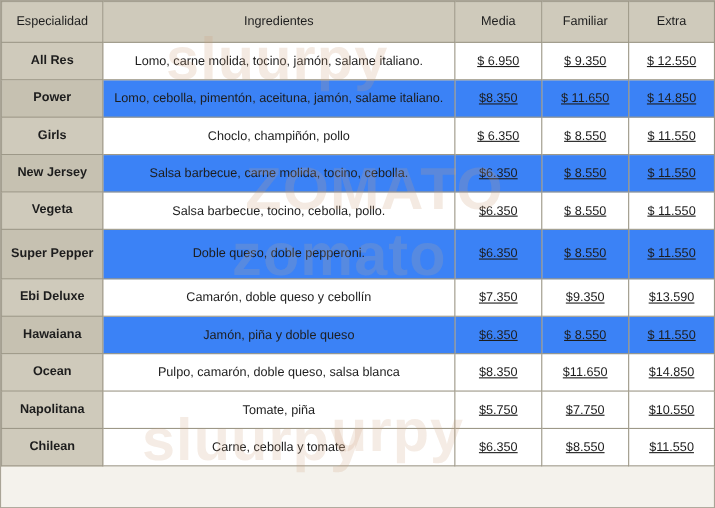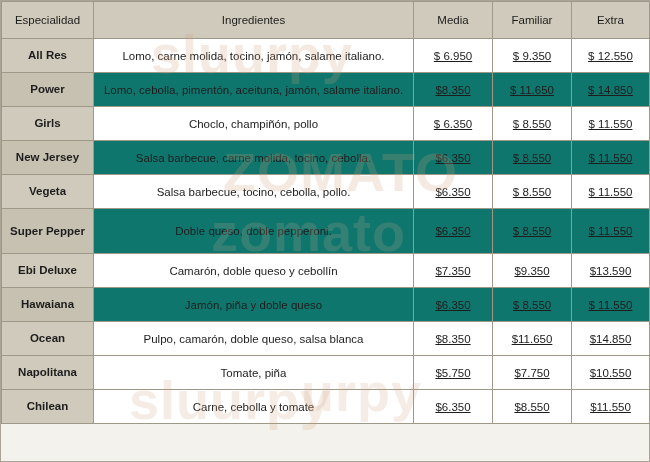--- a/index.html
+++ b/index.html
@@ -73,21 +73,21 @@
   col.c-ing  { width: 320px; }
   col.c-med  { width: 79px; }
   col.c-fam  { width: 79px; }
   col.c-ext  { width: 78px; }
 
   tbody td {
     height: 33px;
     background: #ffffff;
   }
   tbody tr.alt td {
-    background: #0f766e;
+    background: #3b82f6;
   }
   td.spec {
     background: #cfcabb !important;
     font-weight: bold;
     font-size: 11.5px;
     line-height: 13px;
     padding: 0 2px;
   }
   tbody tr.alt td.spec {
     background: #c6c1b1 !important;

